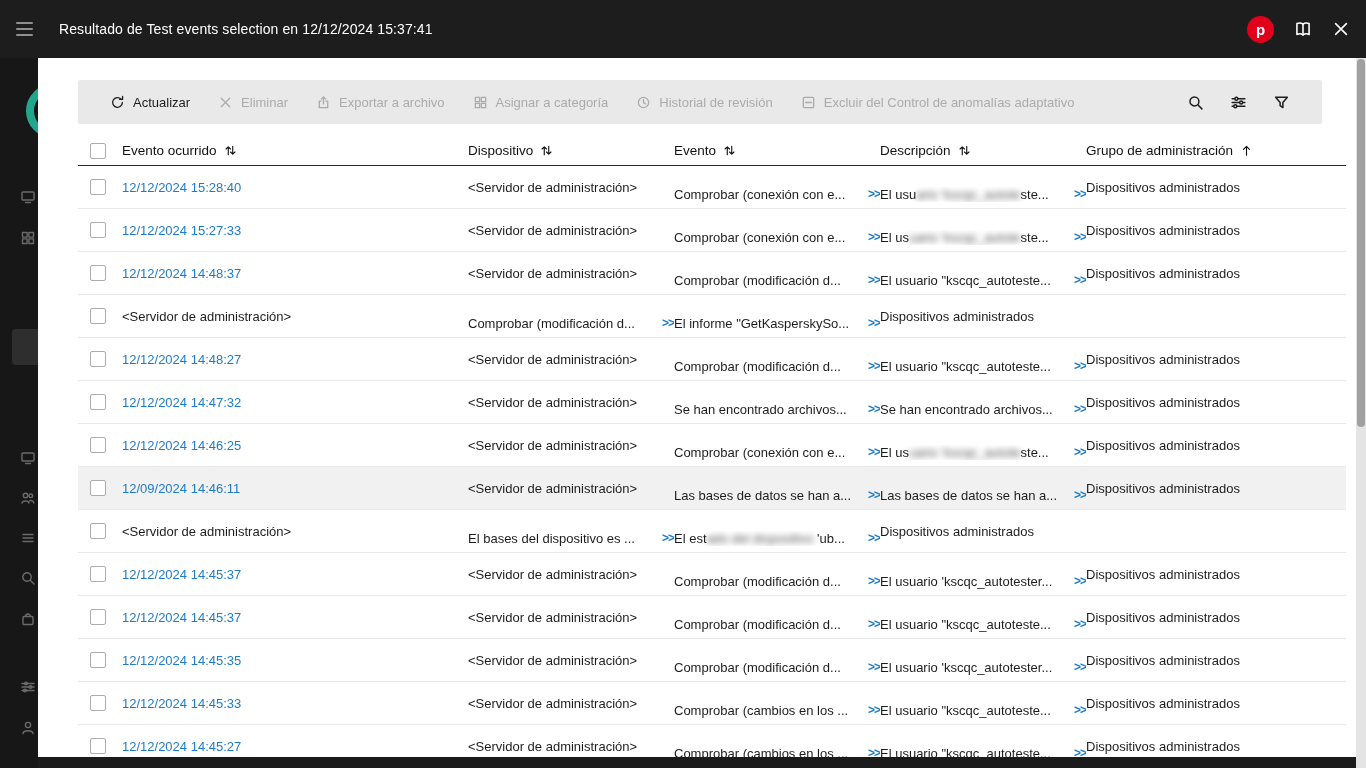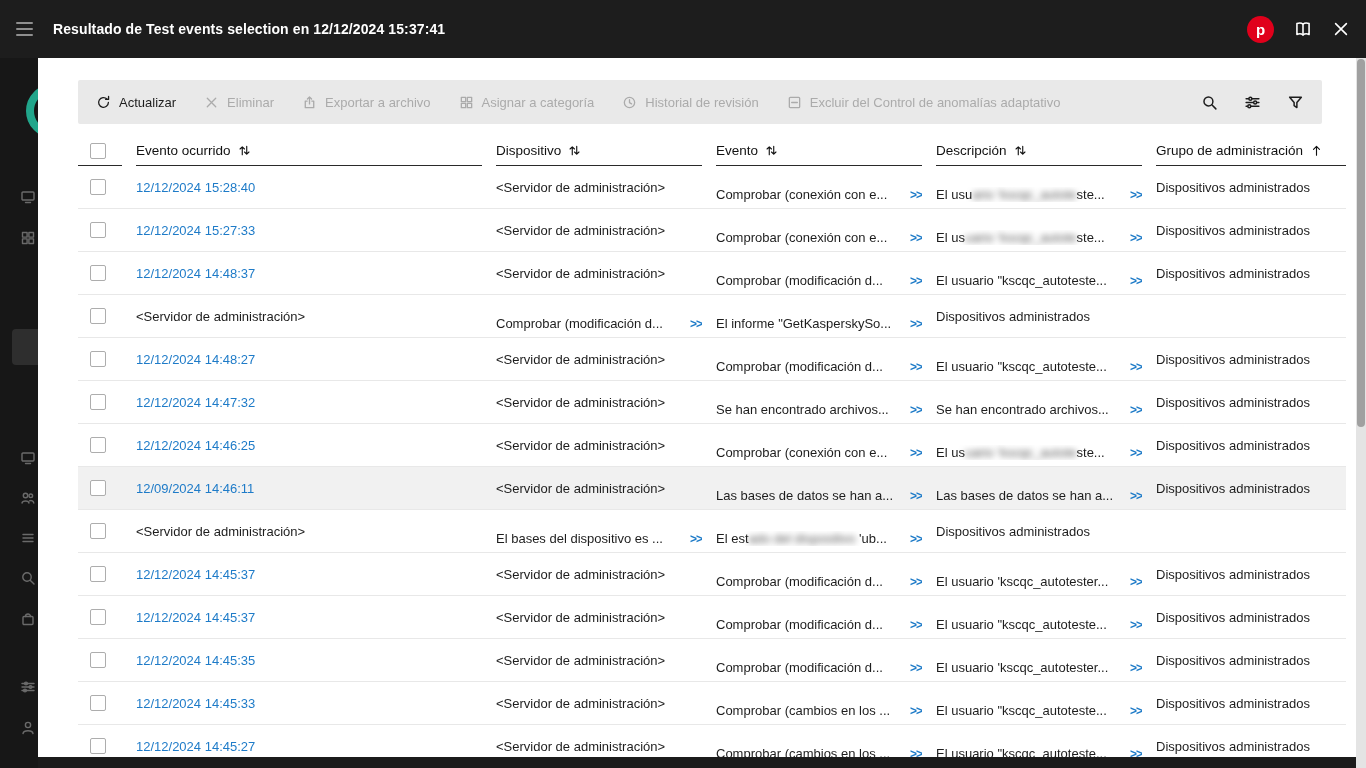--- a/index.html
+++ b/index.html
@@ -15,63 +15,63 @@
   .side-ic svg { width:16px; height:16px; stroke:currentColor; fill:none;
     stroke-width:1.4; stroke-linecap:round; stroke-linejoin:round; }
   .side-sel { position:absolute; left:12px; top:329px; width:40px; height:36px;
     background:#2e2e2e; border-radius:4px; }
 
   
   .topbar { position:absolute; left:0; top:0; width:1366px; height:58px;
     background:#1d1d1d; display:flex; align-items:center; padding:0 16px; z-index:8; }
   .hamburger { width:17px; display:flex; flex-direction:column; gap:4px; }
   .hamburger i { display:block; height:2px; background:#8f8f8f; border-radius:1px; }
-  .tb-title { color:#fff; font-size:14px; font-weight:700; margin-left:20px;
+  .tb-title { color:#fff; font-size:14px; font-weight:400; margin-left:26px;
     letter-spacing:.1px; }
   .tb-right { margin-left:auto; display:flex; align-items:center; gap:20px; }
   .brand-badge { width:27px; height:27px; border-radius:50%; background:#e0001b;
     color:#fff; display:flex; align-items:center; justify-content:center;
     font-size:15px; font-weight:700; }
   .tb-ic-top { width:18px; height:18px; color:#fff; }
   .tb-ic-top svg { width:18px; height:18px; stroke:currentColor; fill:none;
     stroke-width:1.4; stroke-linecap:round; stroke-linejoin:round; }
 
   
   .panel { position:absolute; left:38px; top:58px; right:0; bottom:11px;
     background:#fff; z-index:5; overflow:hidden; }
 
   .toolbar { margin:22px 44px 0 40px; height:44px; background:#e9e9e9;
-    border-radius:2px; display:flex; align-items:center; padding:0 18px; }
+    border-radius:2px; display:flex; align-items:center; padding:0 32px; }
   .tb-btn { display:flex; align-items:center; gap:8px; background:none; border:none;
     font-family:inherit; font-size:13px; color:#1d1d1d; margin-right:28px;
     cursor:pointer; white-space:nowrap; }
   .tb-btn.disabled { color:#ababab; cursor:default; }
   .ic { display:inline-flex; width:15px; height:15px; }
   .ic svg { width:15px; height:15px; stroke:currentColor; fill:none;
     stroke-width:1.4; stroke-linecap:round; stroke-linejoin:round; }
   .tbar-right { margin-left:auto; display:flex; align-items:center; gap:26px; }
   .tb-ic-btn { background:none; border:none; width:17px; height:17px; padding:0;
     color:#1d1d1d; cursor:pointer; }
   .tb-ic-btn svg { width:17px; height:17px; stroke:currentColor; fill:none;
     stroke-width:1.4; stroke-linecap:round; stroke-linejoin:round; }
 
   
   .tbl { margin:12px 20px 0 40px; }
   .grid { display:grid;
     grid-template-columns:44px 346px 206px 206px 206px minmax(120px,1fr);
-    column-gap:14px; align-items:center; }
+    align-items:center; }
   .th-cell { height:30px; display:flex; align-items:center; gap:7px;
     border-bottom:1px solid #2a2a2a; font-size:13.5px; color:#111;
     white-space:nowrap; overflow:hidden; }
   .th-cell .ic { width:13px; height:13px; flex:none; }
   .th-cell .ic svg { width:13px; height:13px; stroke-width:1.2; }
   .trow { height:43px; border-bottom:1px solid #e8e8e8; }
   .trow.hl { background:#f1f1f1; }
   .cell { font-size:13px; color:#1d1d1d; white-space:nowrap; overflow:hidden; }
-  .flexc { display:flex; align-items:flex-end; gap:6px;margin-top:14px; }
+  .flexc { display:flex; align-items:flex-start; gap:6px;margin-top:14px; }
   .txt { overflow:hidden; white-space:nowrap; }
   .cb { width:16px; height:16px; border:1px solid #adadad; border-radius:2px;
     background:#fff; margin-left:12px; flex:none; display:inline-block; cursor:pointer; }
   .cbcell { display:flex; align-items:center; }
   a.date-link { color:#1e7bc8; text-decoration:none; font-size:13px; cursor:pointer; }
   a.more { color:#1e7bc8; text-decoration:none; font-size:12px; font-weight:700;
     letter-spacing:-1px; margin-left:auto; flex:none; cursor:pointer; }
   .blur { filter:blur(3px); color:#555; }
 
   

